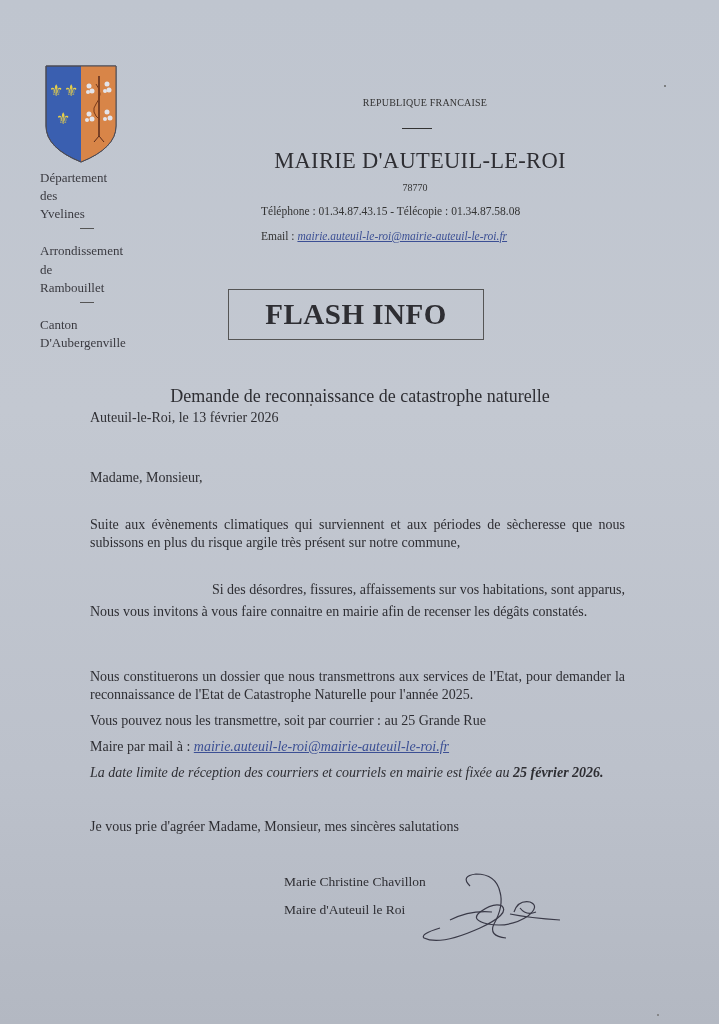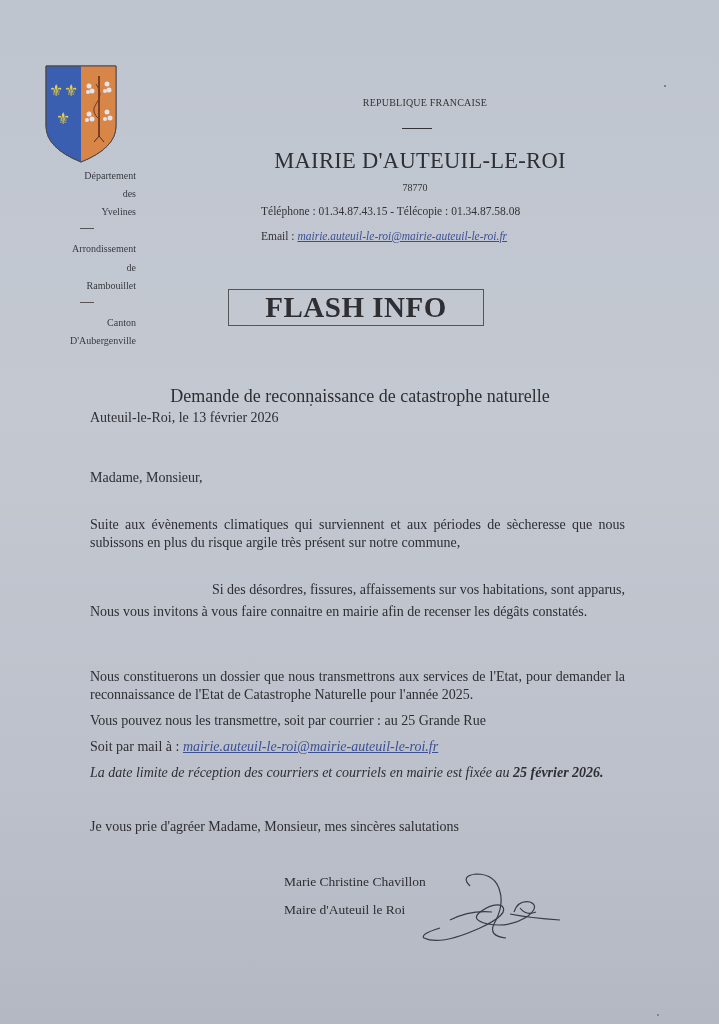--- a/index.html
+++ b/index.html
@@ -5,31 +5,31 @@
     html, body { margin: 0; padding: 0; }
     body {
       width: 719px; height: 1024px; overflow: hidden;
       background: linear-gradient(180deg, #bfc5cf 0%, #c3c8d1 40%, #bcc1cb 75%, #b3b8c2 100%);
       position: relative;
       font-family: "Liberation Serif", serif;
       color: #2a2a2e;
     }
     .abs { position: absolute; }
     .crest { left: 44px; top: 64px; width: 74px; height: 100px; }
-    .side { left: 40px; width: 96px; text-align: right; font-size: 10px; color: #3a3a40; }
+    .side { left: 40px; width: 96px; text-align: left; font-size: 13px; color: #3a3a40; }
     .side-dash { left: 80px; width: 14px; height: 1px; background: #555; }
     .rep { left: 340px; top: 97px; width: 170px; text-align: center; font-size: 10px; letter-spacing: 0.2px; color: #333; }
     .rep-line { left: 402px; top: 128px; width: 30px; height: 1px; background: #333; }
     .mairie { left: 250px; top: 148px; width: 340px; text-align: center; font-size: 22.5px; letter-spacing: 0.3px; color: #2e2e33; }
     .cp { left: 380px; top: 182px; width: 70px; text-align: center; font-size: 10px; color: #333; }
     .tel { left: 261px; top: 205px; font-size: 11.5px; color: #333; }
     .email { left: 261px; top: 230px; font-size: 11.5px; color: #333; }
     .link { color: #3b4f94; text-decoration: underline; font-style: italic; }
     .flash-box {
-      left: 228px; top: 289px; width: 256px; height: 37px;
+      left: 228px; top: 289px; width: 256px; height: 51px;
       border: 1.5px solid #555; box-sizing: border-box;
       display: flex; align-items: center; justify-content: center;
     }
     .flash-text { font-size: 29px; font-weight: bold; color: #2e2e33; letter-spacing: 0.5px; }
     .title { left: 100px; top: 368px; width: 520px; text-align: center; font-size: 18px; color: #2e2e33; margin-top: 18px; }
     .body-text { left: 90px; width: 535px; font-size: 14px; line-height: 18px; color: #2e2e33; }
     .justify { text-align: justify; text-align-last: left; }
     .sig-name { left: 284px; font-size: 13.5px; color: #2e2e33; }
     .signature { left: 410px; top: 866px; width: 170px; height: 80px; }
     .dot { width: 2px; height: 2px; background: #555; border-radius: 1px; }
@@ -92,21 +92,21 @@
 <div class="abs title">Demande de reconnaissance de catastrophe naturelle</div>
 <div class="abs body-text" style="top:409px;">Auteuil-le-Roi, le 13 février 2026</div>
 <div class="abs dot" style="left:310px; top:404px;"></div>
 <div class="abs body-text" style="top:469px;">Madame, Monsieur,</div>
 <div class="abs body-text justify" style="top:516px;">Suite aux évènements climatiques qui surviennent et aux périodes de sècheresse que nous subissons en plus du risque argile très présent sur notre commune,</div>
 <div class="abs body-text" style="top:581px;text-align:right;">Si des désordres, fissures, affaissements sur vos habitations, sont apparus,</div>
 <div class="abs body-text justify" style="top:603px;">Nous vous invitons à vous faire connaitre en mairie afin de recenser les dégâts constatés.</div>
 <div class="abs body-text justify" style="top:668px;">Nous constituerons un dossier que nous transmettrons aux services de l'Etat, pour demander la reconnaissance de l'Etat de Catastrophe Naturelle pour l'année 2025.</div>
 <div class="abs body-text" style="top:712px;">Vous pouvez nous les transmettre, soit par courrier : au 25 Grande Rue</div>
 <div class="abs body-text" style="top:738px;">
-  <span>Soit par mail à : </span><span class="link">mairie.auteuil-le-roi@mairie-auteuil-le-roi.fr</span>
+  <span>Maire par mail à : </span><span class="link">mairie.auteuil-le-roi@mairie-auteuil-le-roi.fr</span>
 </div>
 <div class="abs body-text" style="top:764px;font-style:italic;">
   <span>La date limite de réception des courriers et courriels en mairie est fixée au </span><b>25 février 2026.</b>
 </div>
 <div class="abs body-text" style="top:818px;">Je vous prie d'agréer Madame, Monsieur, mes sincères salutations</div>
 
 <div class="abs sig-name" style="top:874px;">Marie Christine Chavillon</div>
 <div class="abs sig-name" style="top:902px;">Maire d'Auteuil le Roi</div>
 <svg class="abs signature" viewBox="0 0 170 80">
   <g fill="none" stroke="#3a3a48" stroke-width="1.2">

